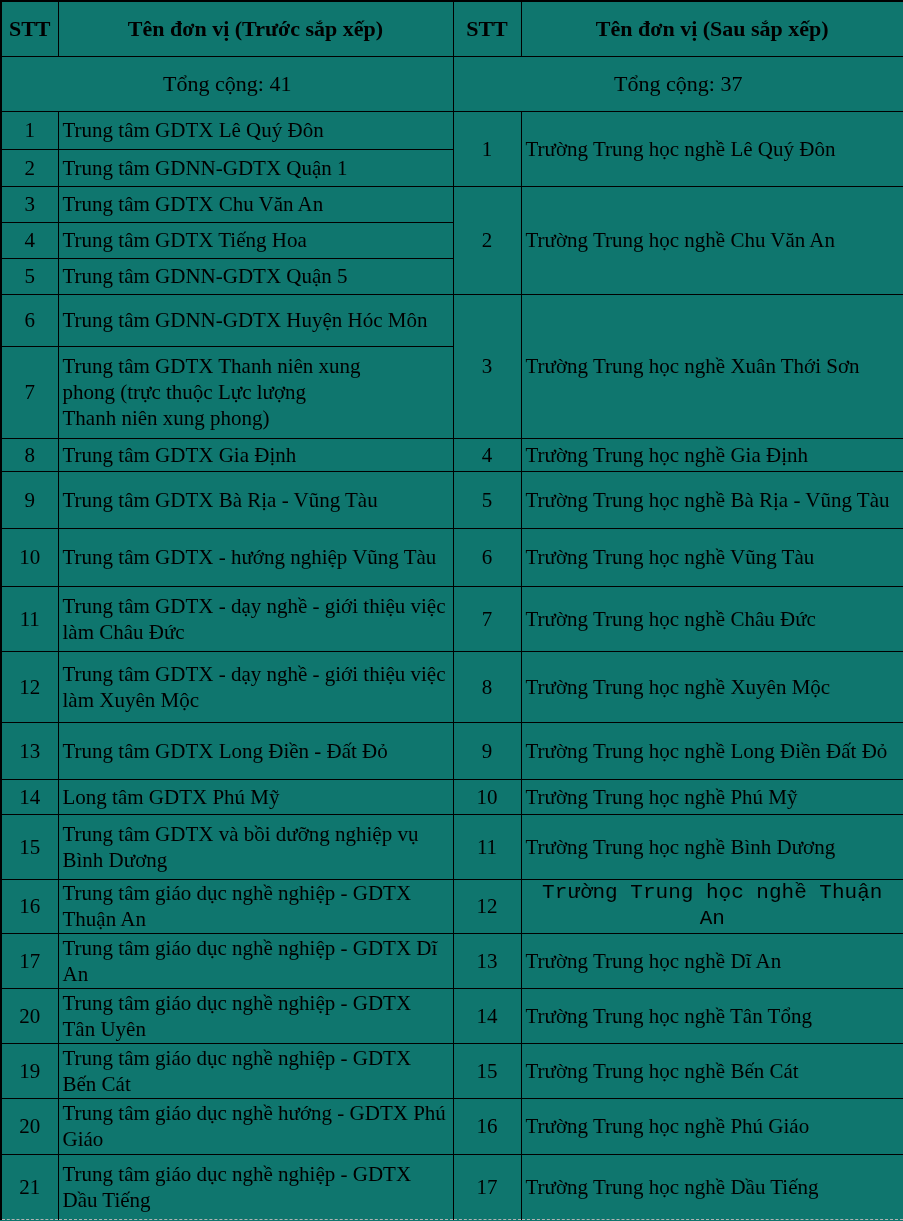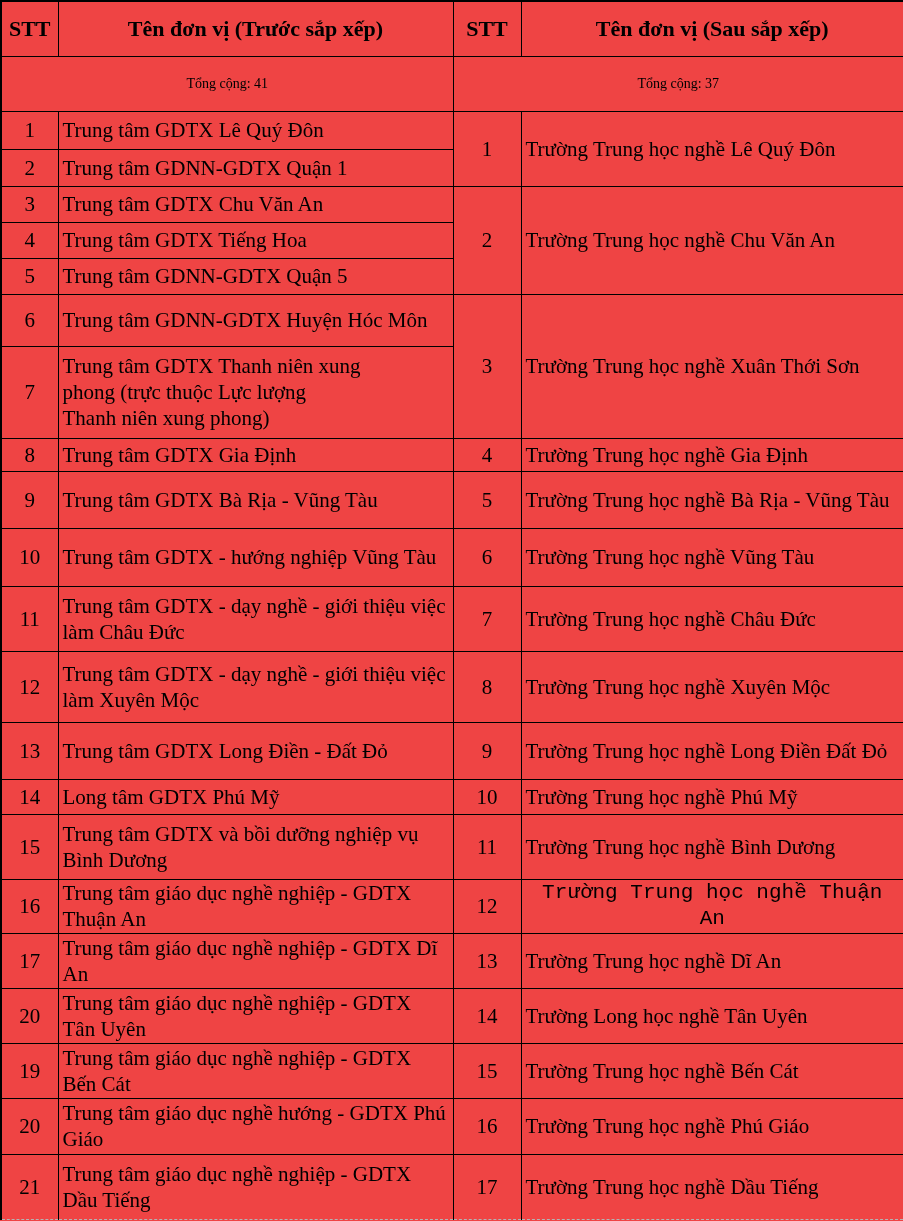--- a/index.html
+++ b/index.html
@@ -1,37 +1,37 @@
 <!DOCTYPE html>
 <html><head>
 <meta charset="utf-8">
 <style>
   html,body { margin:0; padding:0; background:#fff; }
-  .page { width:903px; min-height:1221px; background:#ef4444; }
+  .page { width:903px; min-height:1221px; background:#0f766e; }
   table.cmp {
     border-collapse:collapse;
     table-layout:fixed;
     width:903px;
     font-family:"Liberation Serif","DejaVu Serif",serif;
     color:#000;
   }
   table.cmp { border-left:2px solid #000; border-top:2px solid #000; border-right:2px solid #000; }
   td,th {
     border:1px solid #000;
     padding:0 4px;
     font-size:21px;
     line-height:26px;
     vertical-align:middle;
     overflow:hidden;
   }
   th { font-size:22px; line-height:26px; text-align:center; font-weight:bold; padding:2px 4px; }
   td.num { text-align:center; }
   td.name { text-align:left; white-space:pre-line; word-wrap:break-word; }
   td.name.center { text-align:center;font-family:Liberation Mono, monospace; }
-  td.total { text-align:center; font-size:14px; }
+  td.total { text-align:center; font-size:22px; }
   tr.last td { border-bottom:1px dashed #b3b3b3; }
 </style>
 </head>
 <body>
 
 <div class="page">
 <table class="cmp">
   <colgroup>
     <col style="width:57px">
         <col style="width:395px">
@@ -148,21 +148,21 @@
   <tr style="height:55px">
     <td class="num">17</td>
     <td class="name">Trung tâm giáo dục nghề nghiệp - GDTX Dĩ An</td>
     <td class="num">13</td>
     <td class="name">Trường Trung học nghề Dĩ An</td>
   </tr>
   <tr style="height:55px">
     <td class="num">20</td>
     <td class="name">Trung tâm giáo dục nghề nghiệp - GDTX Tân Uyên</td>
     <td class="num">14</td>
-    <td class="name">Trường Long học nghề Tân Uyên</td>
+    <td class="name">Trường Trung học nghề Tân Tổng</td>
   </tr>
   <tr style="height:55px">
     <td class="num">19</td>
     <td class="name">Trung tâm giáo dục nghề nghiệp - GDTX Bến Cát</td>
     <td class="num">15</td>
     <td class="name">Trường Trung học nghề Bến Cát</td>
   </tr>
   <tr style="height:56px">
     <td class="num">20</td>
     <td class="name">Trung tâm giáo dục nghề hướng - GDTX Phú Giáo</td>

